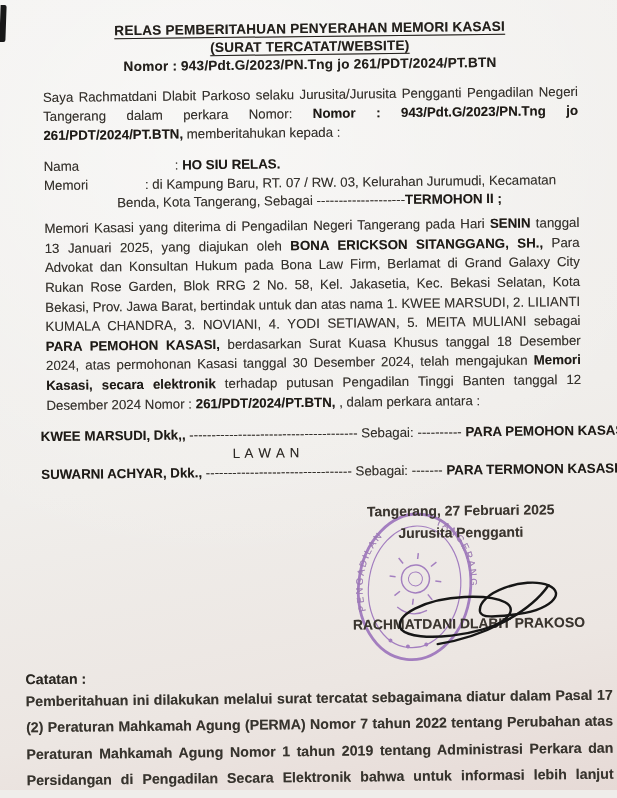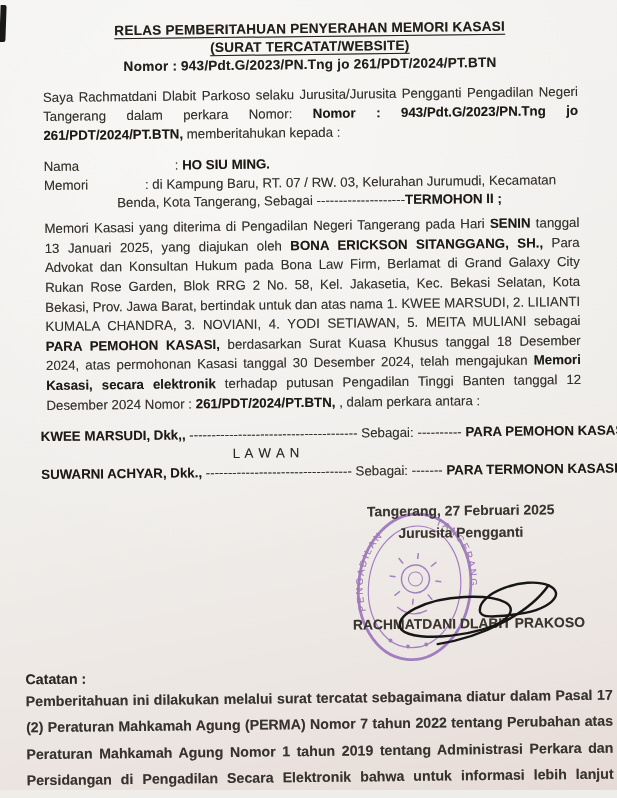--- a/index.html
+++ b/index.html
@@ -80,21 +80,21 @@
       <div class="u">RELAS PEMBERITAHUAN PENYERAHAN MEMORI KASASI</div>
       <div class="u">(SURAT TERCATAT/WEBSITE)</div>
       <div>Nomor : 943/Pdt.G/2023/PN.Tng jo 261/PDT/2024/PT.BTN</div>
     </div>
 
     <p class="para intro"><span>Saya Rachmatdani Dlabit Parkoso selaku Jurusita/Jurusita Pengganti Pengadilan Negeri Tangerang dalam perkara Nomor: </span><span class="b">Nomor : 943/Pdt.G/2023/PN.Tng jo 261/PDT/2024/PT.BTN,</span><span> memberitahukan kepada :</span></p>
 
     <div class="recipient">
       <div class="rcp-row">
         <span class="rcp-label">Nama</span>
-        <span class="rcp-val-name"><span>: </span><span class="b">HO SIU MING.</span></span>
+        <span class="rcp-val-name"><span>: </span><span class="b">HO SIU RELAS.</span></span>
       </div>
       <div class="rcp-row">
         <span class="rcp-label">Memori</span>
         <span class="rcp-val-addr"><span>: di Kampung Baru,  RT. 07 / RW. 03, Kelurahan Jurumudi, Kecamatan Benda, Kota Tangerang, Sebagai --------------------</span><span class="b">TERMOHON II ;</span></span>
       </div>
     </div>
 
     <p class="para body-para"><span>Memori Kasasi yang diterima di Pengadilan Negeri Tangerang pada Hari </span><span class="b">SENIN</span><span> tanggal 13 Januari 2025, yang diajukan oleh </span><span class="b">BONA ERICKSON SITANGGANG, SH.,</span><span> Para Advokat dan Konsultan Hukum pada Bona Law Firm, Berlamat di Grand Galaxy City Rukan Rose Garden, Blok RRG 2 No. 58, Kel. Jakasetia, Kec. Bekasi Selatan, Kota Bekasi, Prov. Jawa Barat, bertindak untuk dan atas nama 1. KWEE MARSUDI, 2. LILIANTI KUMALA CHANDRA, 3. NOVIANI, 4. YODI SETIAWAN, 5. MEITA MULIANI sebagai </span><span class="b">PARA PEMOHON KASASI,</span><span> berdasarkan Surat Kuasa Khusus tanggal 18 Desember 2024,  atas permohonan Kasasi tanggal 30 Desember 2024, telah mengajukan </span><span class="b">Memori Kasasi, secara elektronik</span><span> terhadap putusan Pengadilan Tinggi Banten tanggal 12 Desember 2024 Nomor : </span><span class="b">261/PDT/2024/PT.BTN,</span><span> , dalam perkara antara :</span></p>
 
     <div class="parties">

